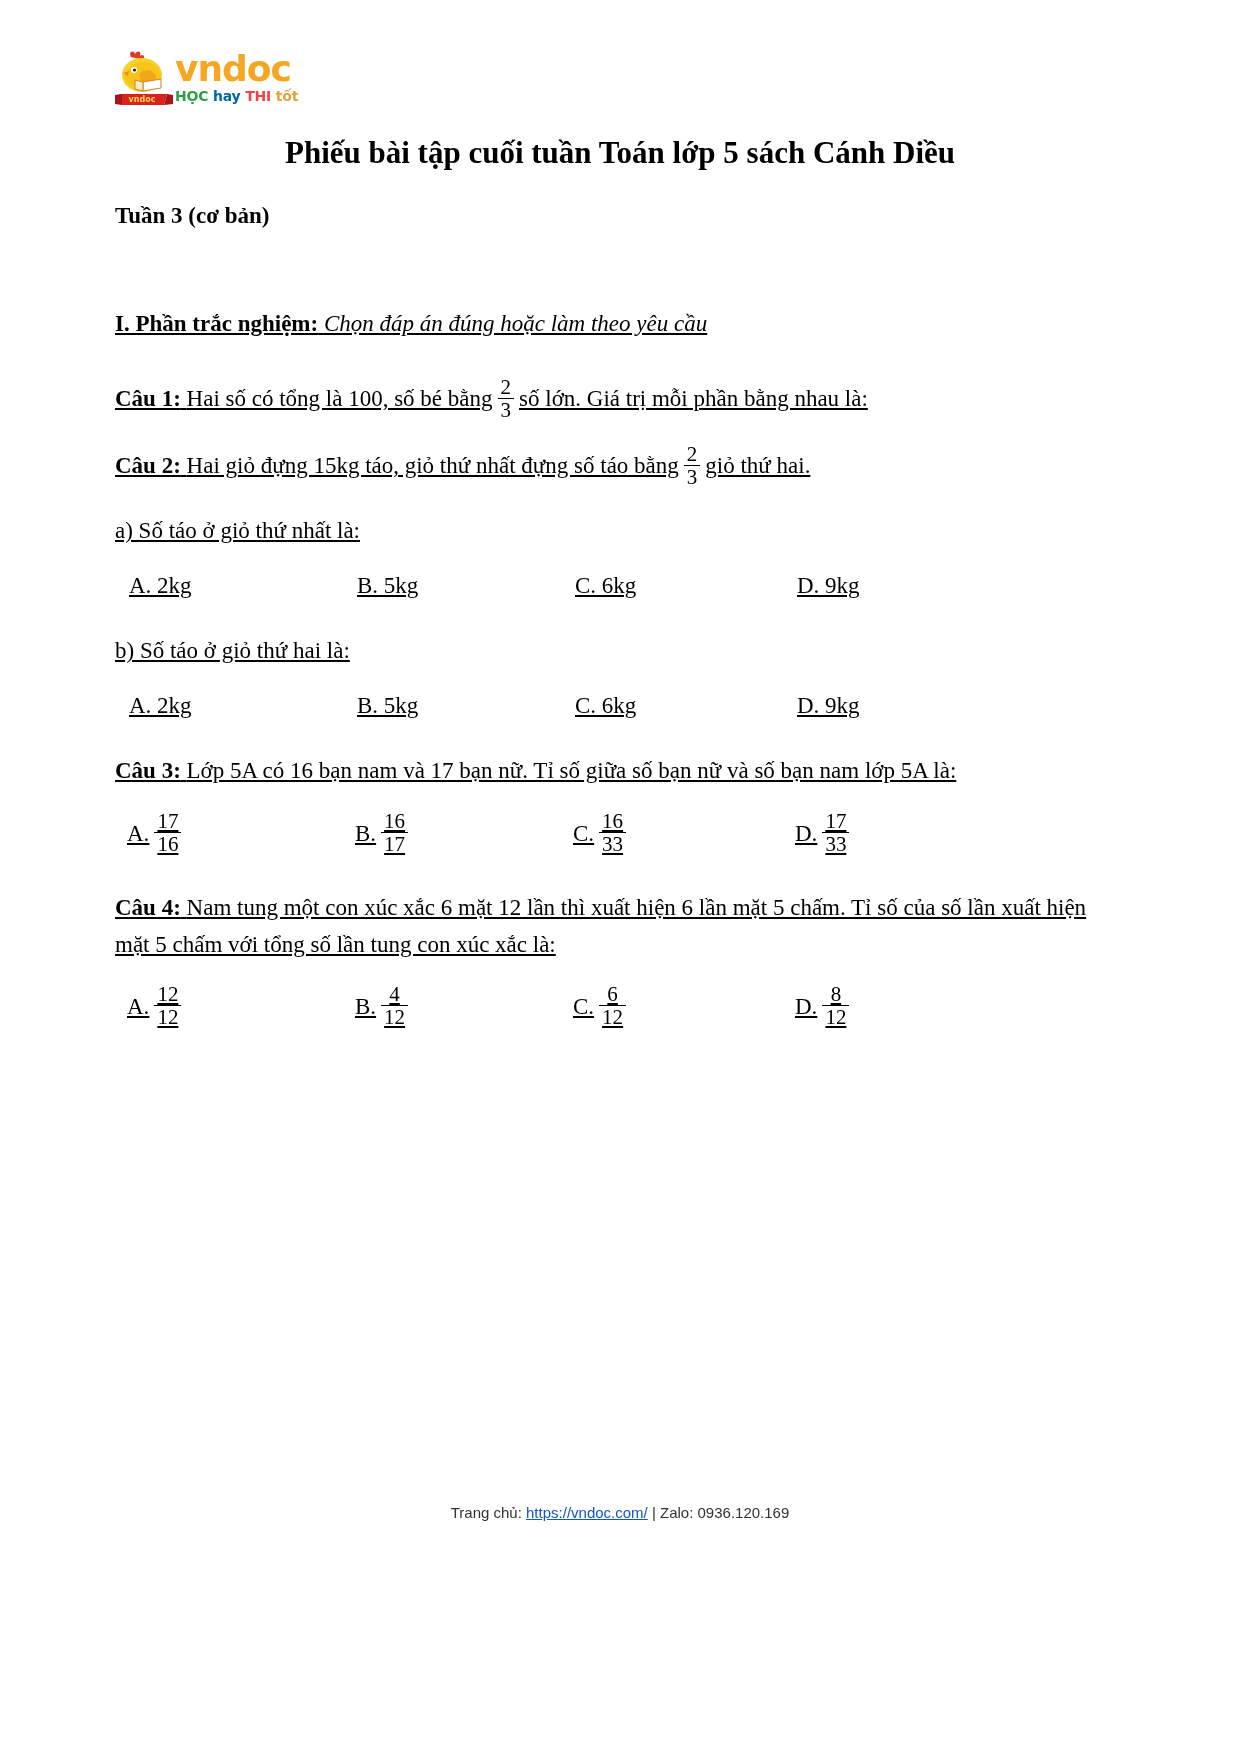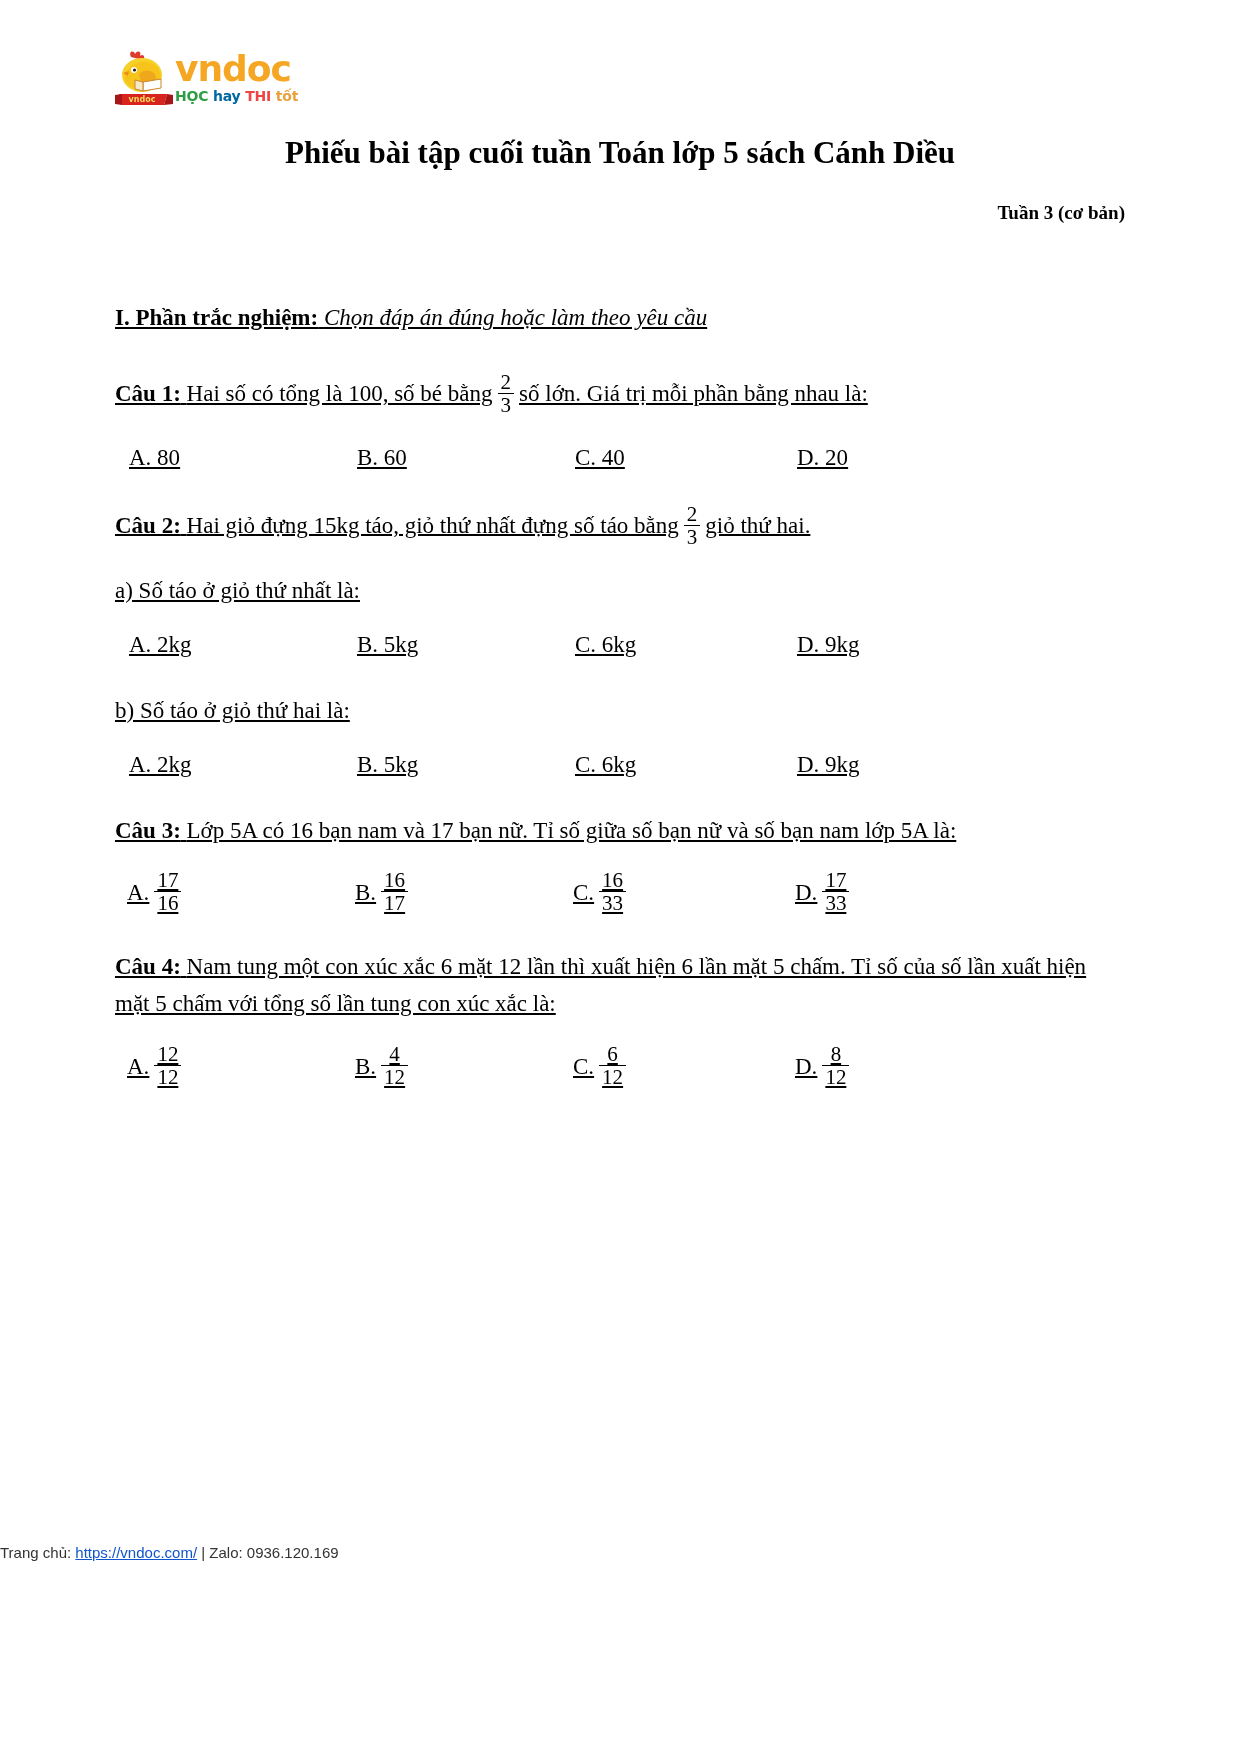--- a/index.html
+++ b/index.html
@@ -63,23 +63,23 @@
   
   .doc-title {
     text-align: center;
     font-weight: bold;
     font-size: 31px;
     line-height: 1.35;
     margin: 0;
     padding-top: 132px;
   }
   .doc-subtitle {
-    text-align: right;
+    text-align: left;
     font-weight: bold;
-    font-size: 19px;
+    font-size: 23px;
     line-height: 1.35;
     margin: 0;
     padding-top: 26px;
   }
 
   
   .content {
     padding-top: 74px;
     font-size: 23px;
     line-height: 1.62;
@@ -133,22 +133,22 @@
   .answers .opt:nth-child(3) { width: 222px; }
   .answers .opt:nth-child(4) { width: auto; }
 
   .answers.frac-row { align-items: center; margin-bottom: 32px; padding-left: 12px; }
   .answers.frac-row .opt { display: flex; align-items: center; }
 
   
   .footer {
     position: absolute;
     left: 0; right: 0;
-    top: 1544px;
-    text-align: left;
+    top: 1504px;
+    text-align: center;
     font-family: "Liberation Sans", sans-serif;
     font-size: 15px;
     color: #333333;
   }
   .footer a, .footer .link {
     color: #1155CC;
     text-decoration: underline;
   }
 </style>
 </head>
@@ -203,26 +203,20 @@
     </div>
 
     <div class="q-block">
       <div class="para">
         <span class="lbl">Câu 1:</span>
         <span>Hai số có tổng là 100, số bé bằng</span><span class="frac">
             <span class="num">2</span>
             <span class="den">3</span>
           </span><span>số lớn. Giá trị mỗi phần bằng nhau là:</span>
       </div>
-      <div class="answers">
-        <span class="opt">A. 80</span>
-        <span class="opt">B. 60</span>
-        <span class="opt">C. 40</span>
-        <span class="opt">D. 20</span>
-      </div>
     </div>
 
     <div class="q-block">
       <div class="para">
         <span class="lbl">Câu 2:</span>
         <span>Hai giỏ đựng 15kg táo, giỏ thứ nhất đựng số táo bằng</span><span class="frac">
             <span class="num">2</span>
             <span class="den">3</span>
           </span><span>giỏ thứ hai.</span>
       </div>

